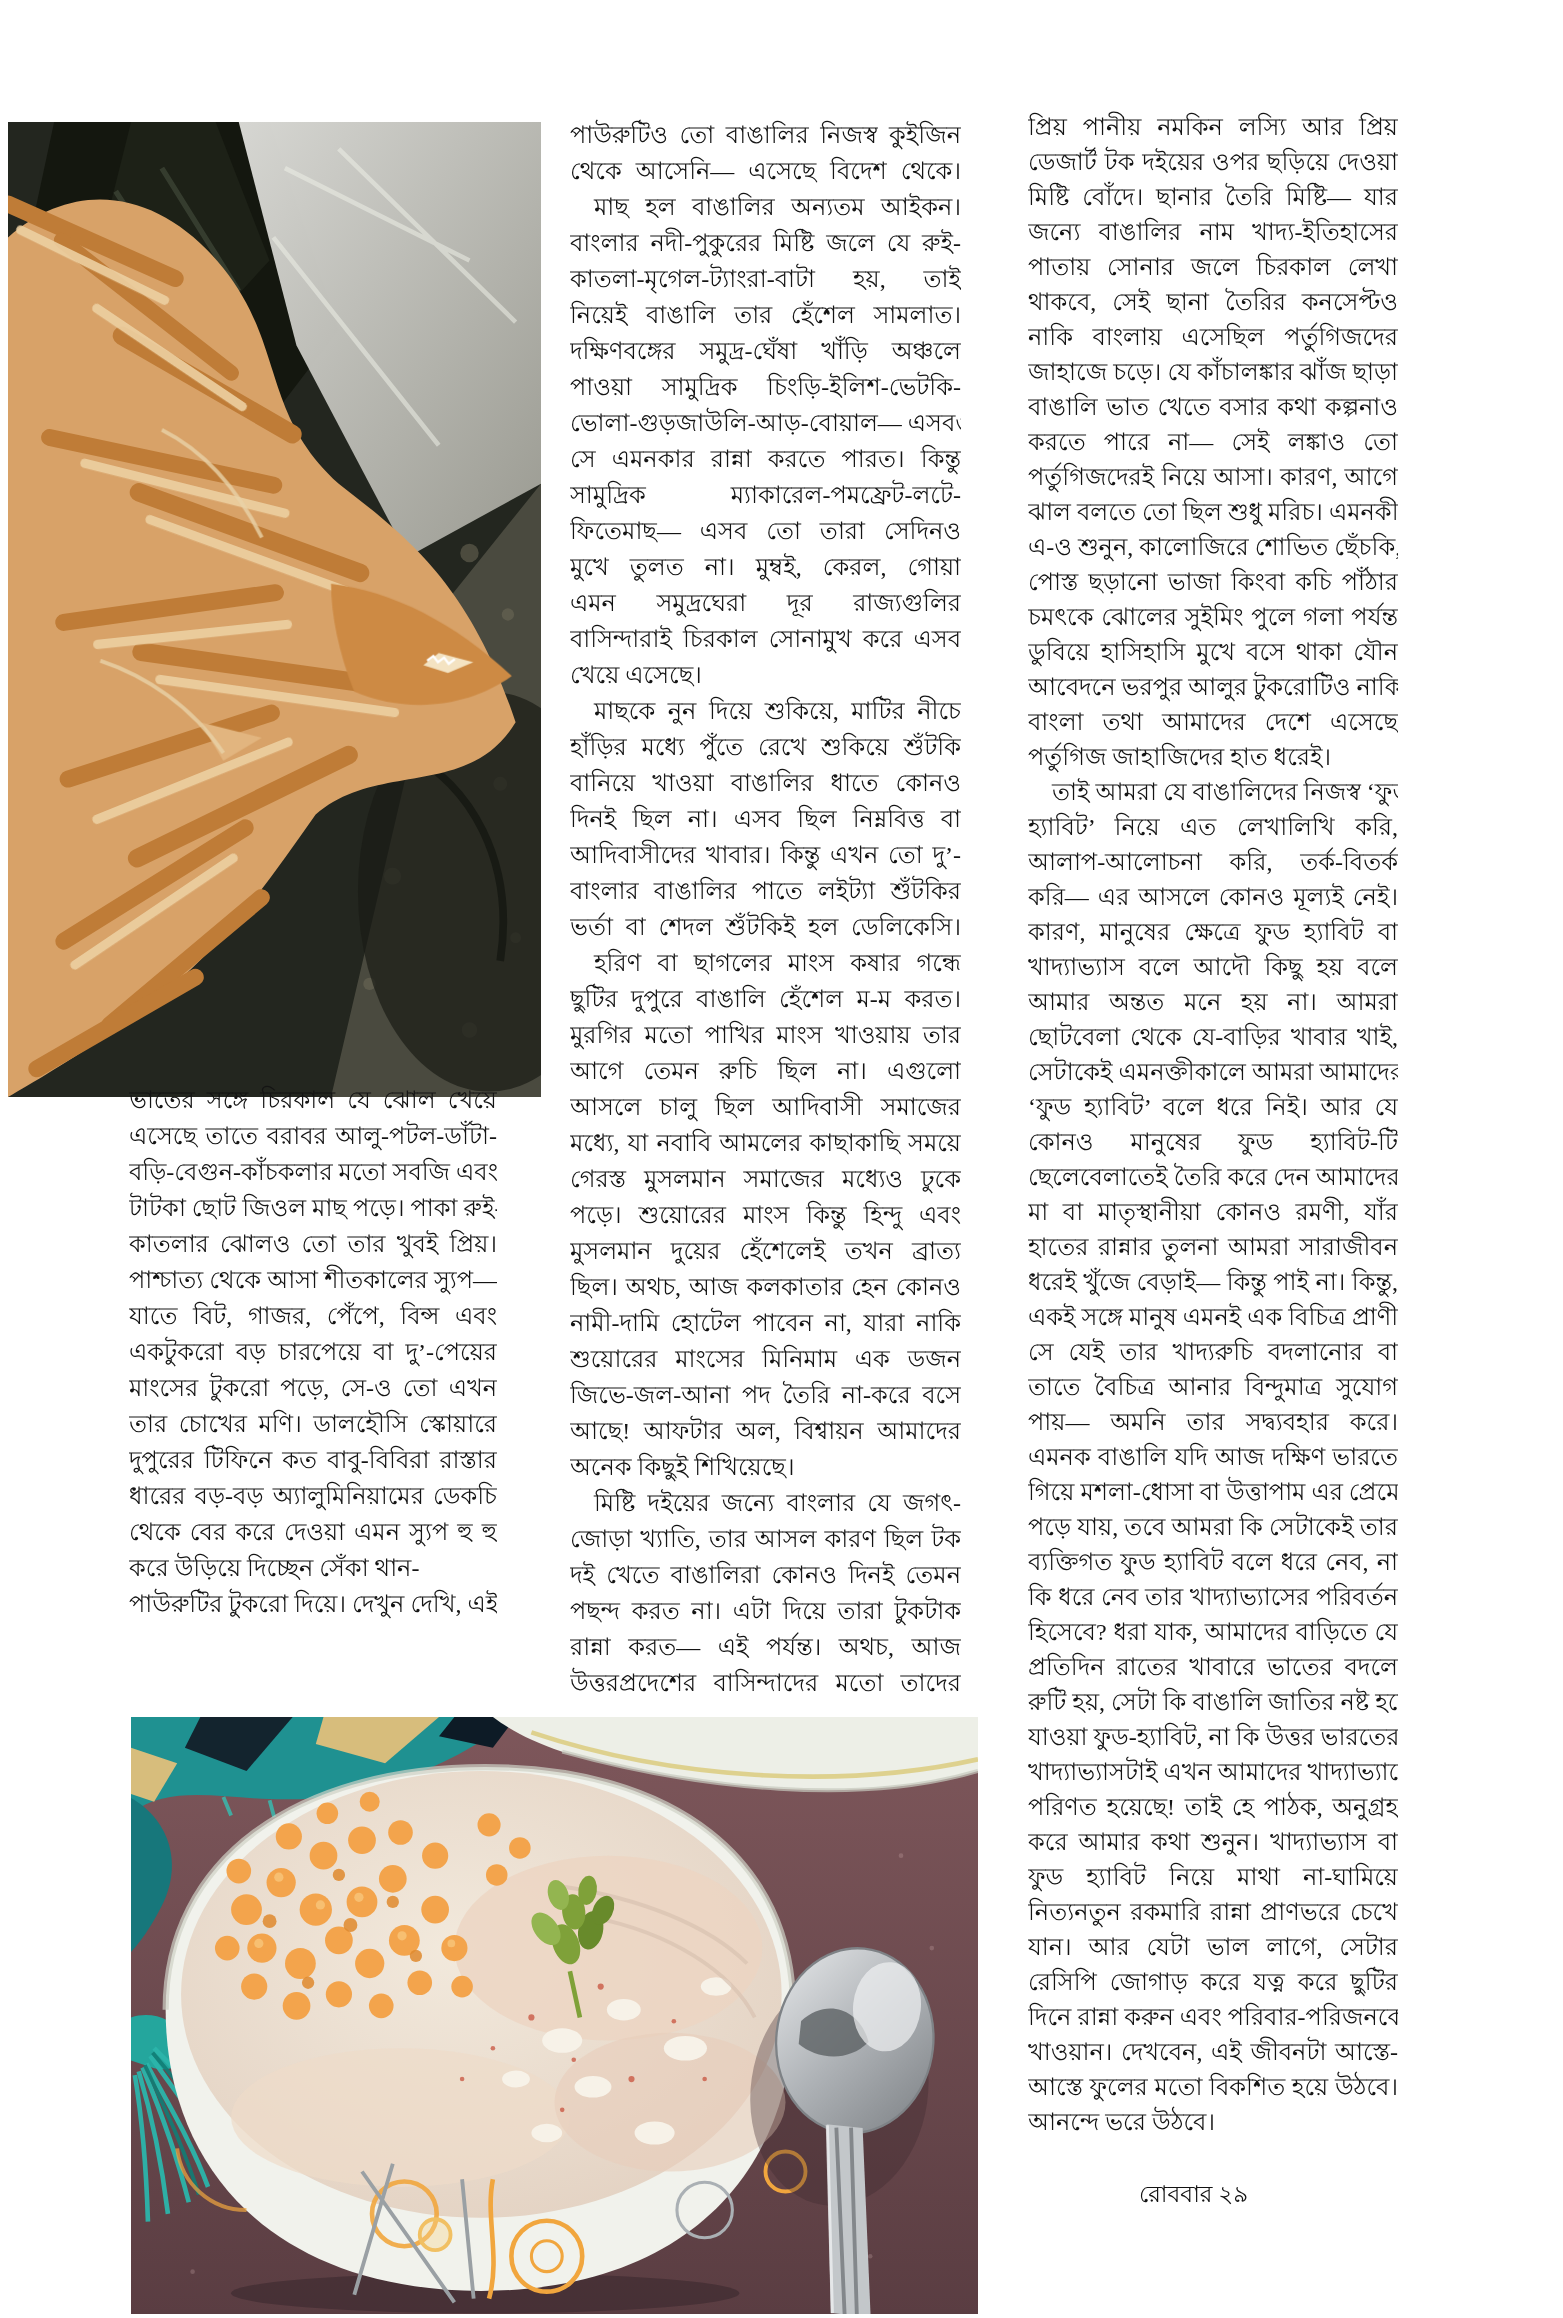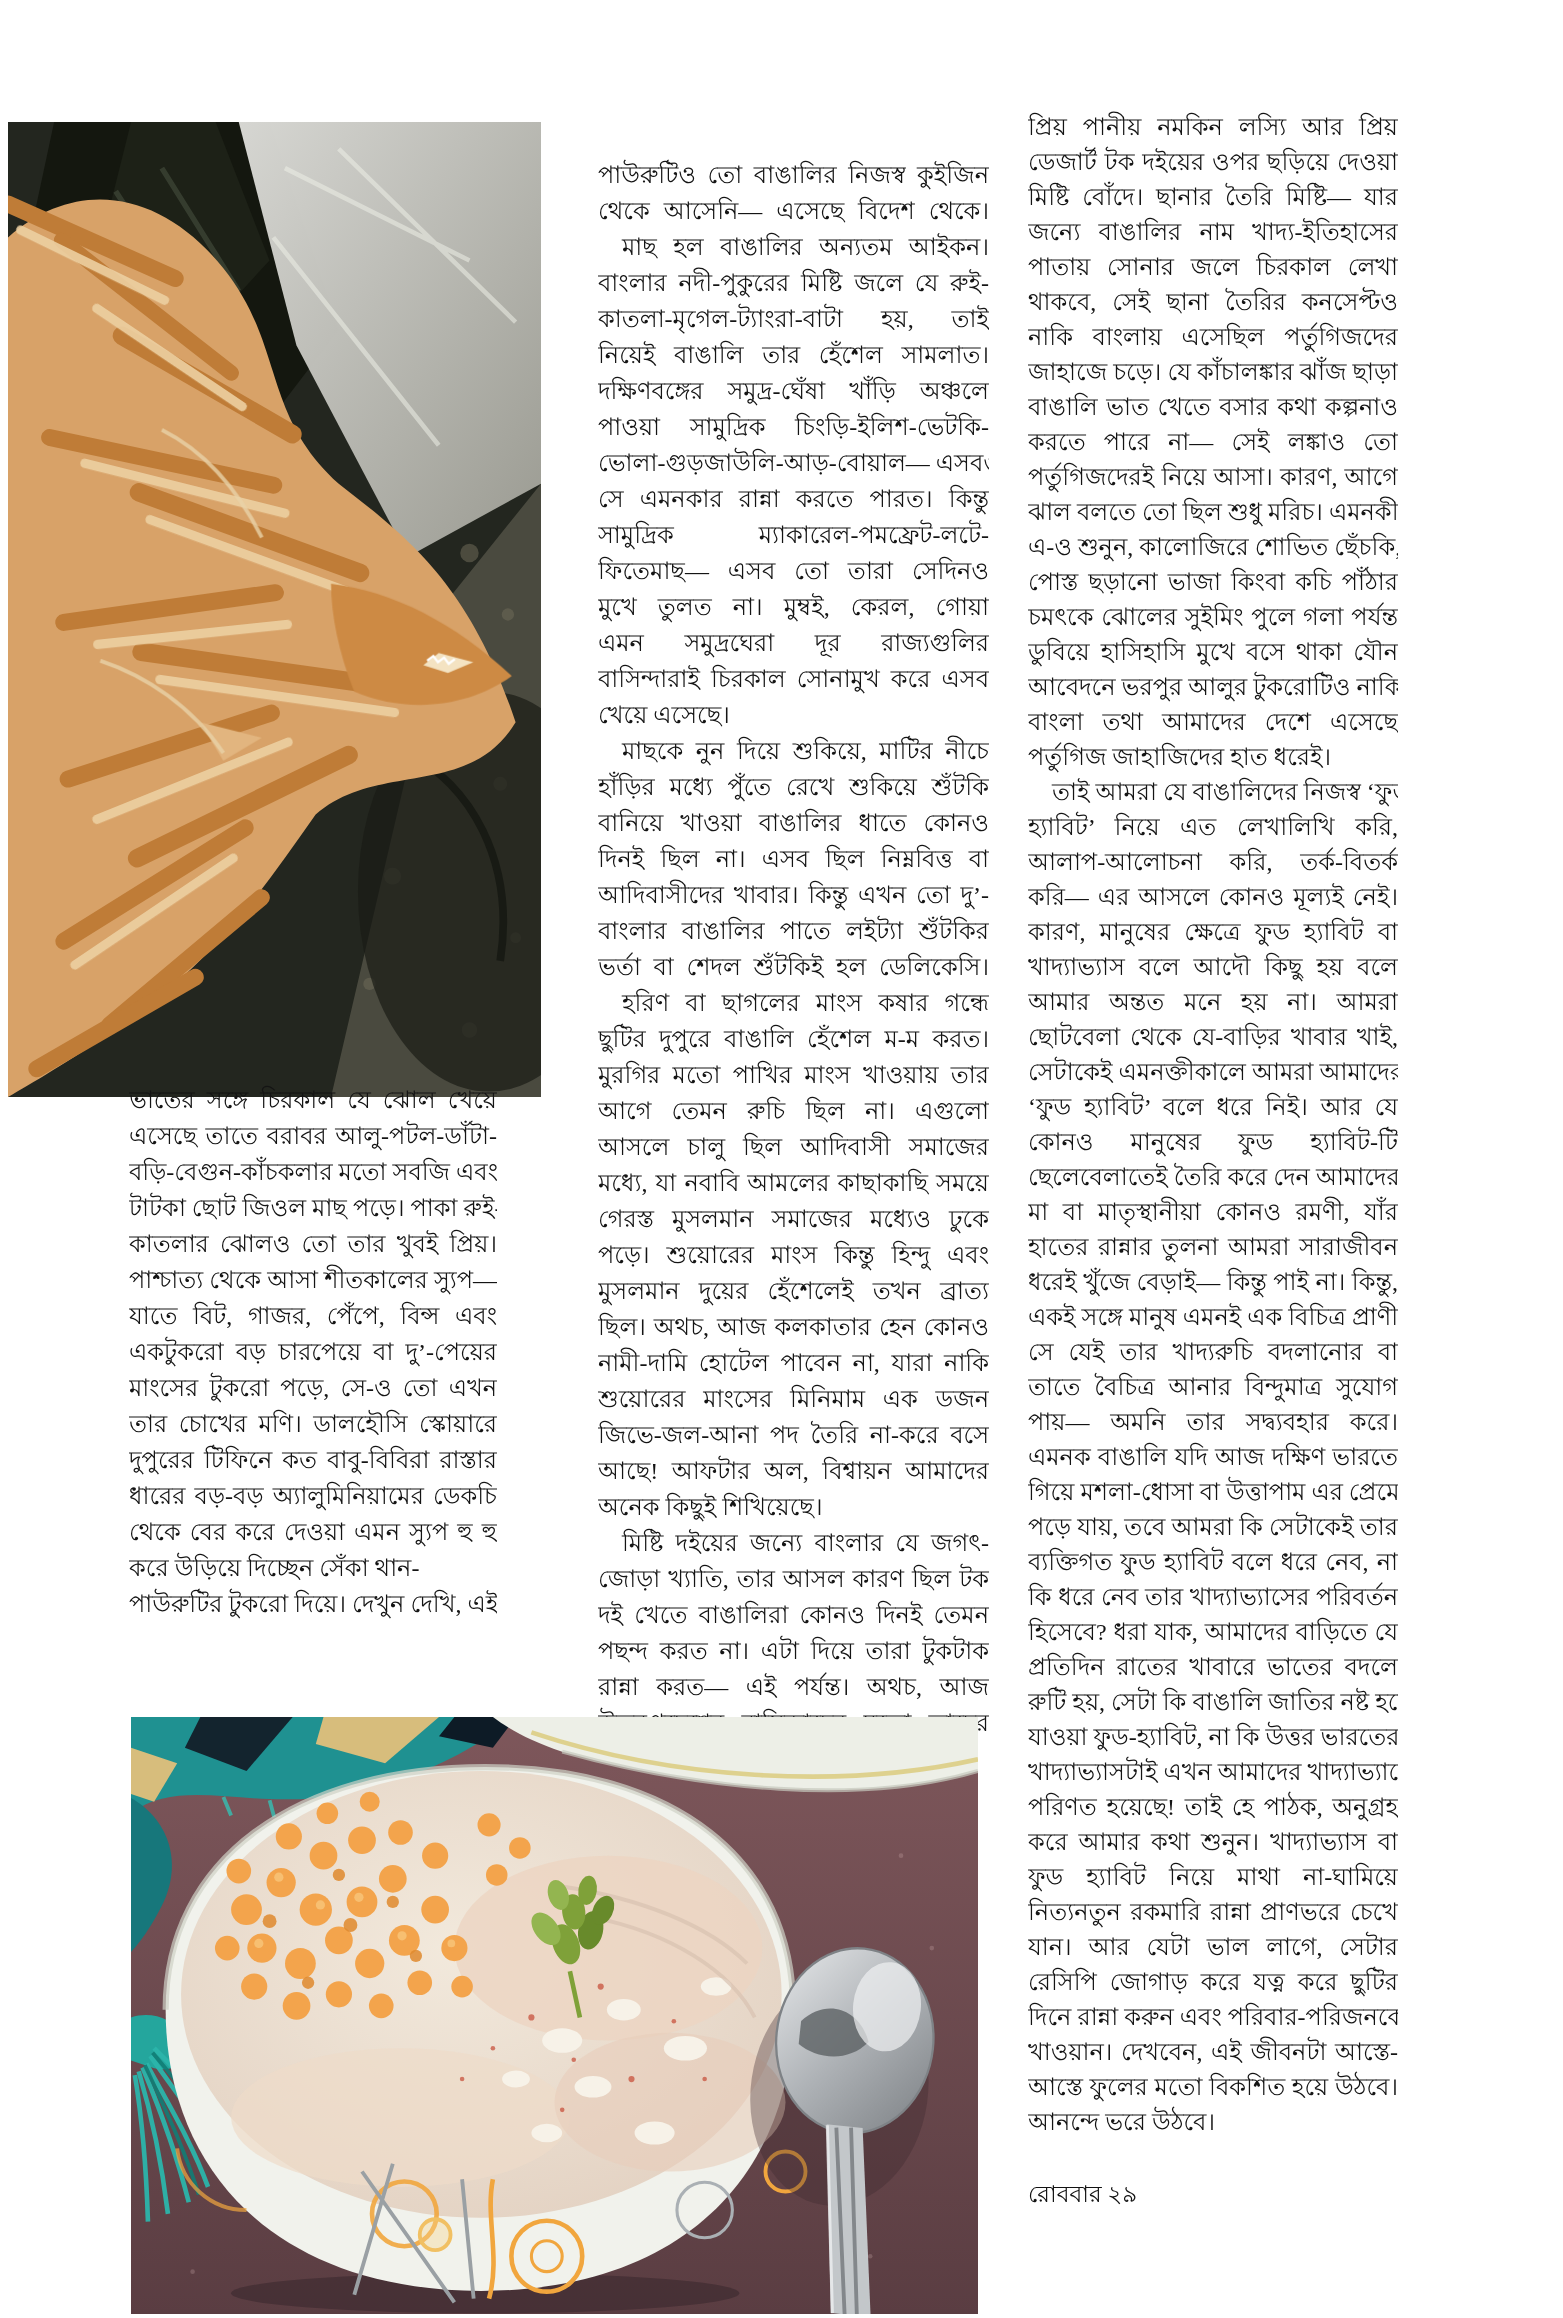--- a/index.html
+++ b/index.html
@@ -8,25 +8,25 @@
   .page{position:absolute;inset:0;background:#ffffff;}
   .photo{position:absolute;overflow:hidden;background:#222;}
   .photo svg{display:block;width:100%;height:100%;}
   #top-photo{left:7.7px;top:122px;width:533px;height:975px;}
   #bottom-photo{left:131px;top:1717px;width:847px;height:597px;background:#6d4a4e;}
   .col{position:absolute;}
   .line{height:36px;line-height:36px;font-size:24px;overflow:hidden;
         text-align:justify;text-align-last:justify;white-space:nowrap;}
   .line.loose{text-align-last:left;}
   #col1{left:129px;top:1082px;width:368px;}
-  #col2{left:598px;top:117px;width:391px;margin-top:40px;}
+  #col2{left:570px;top:117px;width:391px;}
   #col3{left:1028px;top:110px;width:370px;}
   #col3 .line{height:35px;line-height:35px;}
   #page-footer{position:absolute;left:1028px;top:2180px;width:331px;
-        text-align:left;font-size:23px;line-height:29px;color:#111;}
+        text-align:center;font-size:23px;line-height:29px;color:#111;}
 </style>
 </head>
 <body>
 
 <div class="page">
 
   <figure class="photo" id="top-photo" style="margin:0;">
     <svg viewBox="0 0 693 1267" preserveAspectRatio="none">
       <defs>
         <linearGradient id="gPlastic" x1="0" y1="0" x2="1" y2="1">

